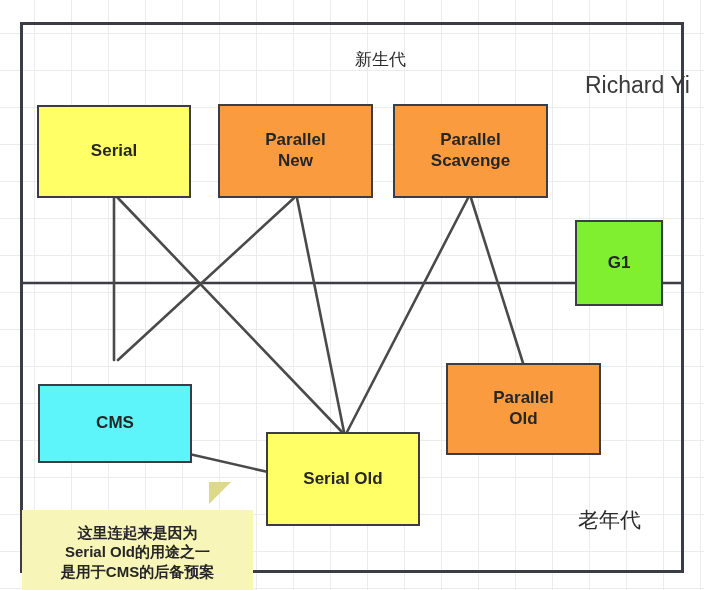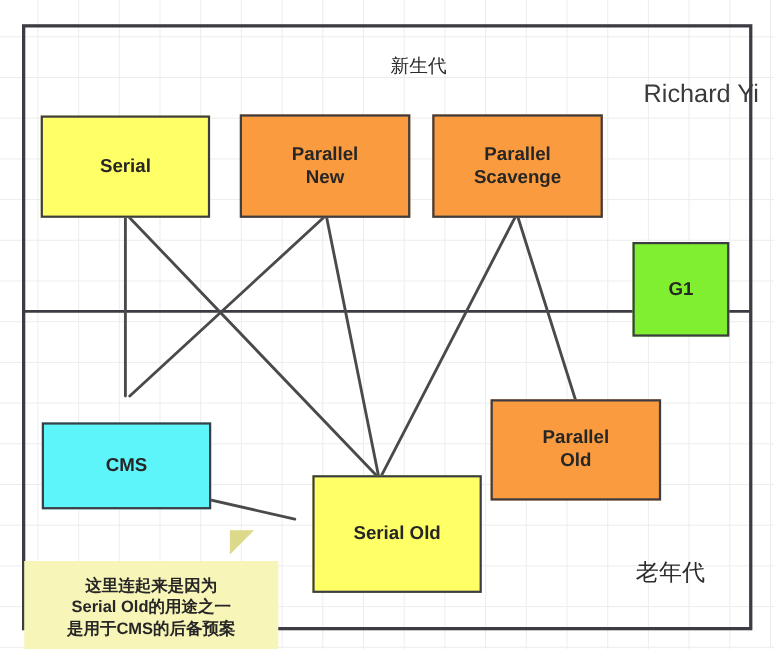--- a/index.html
+++ b/index.html
@@ -103,21 +103,21 @@
   <div class="node" style="left:218px; top:104px; width:155px; height:94px; font-size:17px; background-color:#f99b3e;">Parallel
 New</div>
 
   <div class="node" style="left:393px; top:104px; width:155px; height:94px; font-size:17px; background-color:#f99b3e;">Parallel
 Scavenge</div>
 
   <div class="node" style="left:575px; top:220px; width:88px; height:86px; font-size:17px; background-color:#80ef30;">G1</div>
 
   <div class="node" style="left:38px; top:360px; width:154px; height:79px; font-size:17px; background-color:#5ef5fa;margin-top:24px;">CMS</div>
 
-  <div class="node" style="left:284px; top:432px; width:154px; height:107px; font-size:17px; background-color:#ffff66;">Serial Old</div>
+  <div class="node" style="left:266px; top:432px; width:154px; height:94px; font-size:17px; background-color:#ffff66;">Serial Old</div>
 
   <div class="node" style="left:446px; top:363px; width:155px; height:92px; font-size:17px; background-color:#f99b3e;">Parallel
 Old</div>
 
   <div class="label" style="left:355px; top:48px; font-size:17px;">新生代</div>
 
   <div class="label" style="left:578px; top:506px; font-size:21px;">老年代</div>
 
   <div class="label" style="left:570px; top:72px; font-size:23px; font-weight:normal; color:#3a3a3a;margin-left:15px;">Richard  Yi</div>
 

